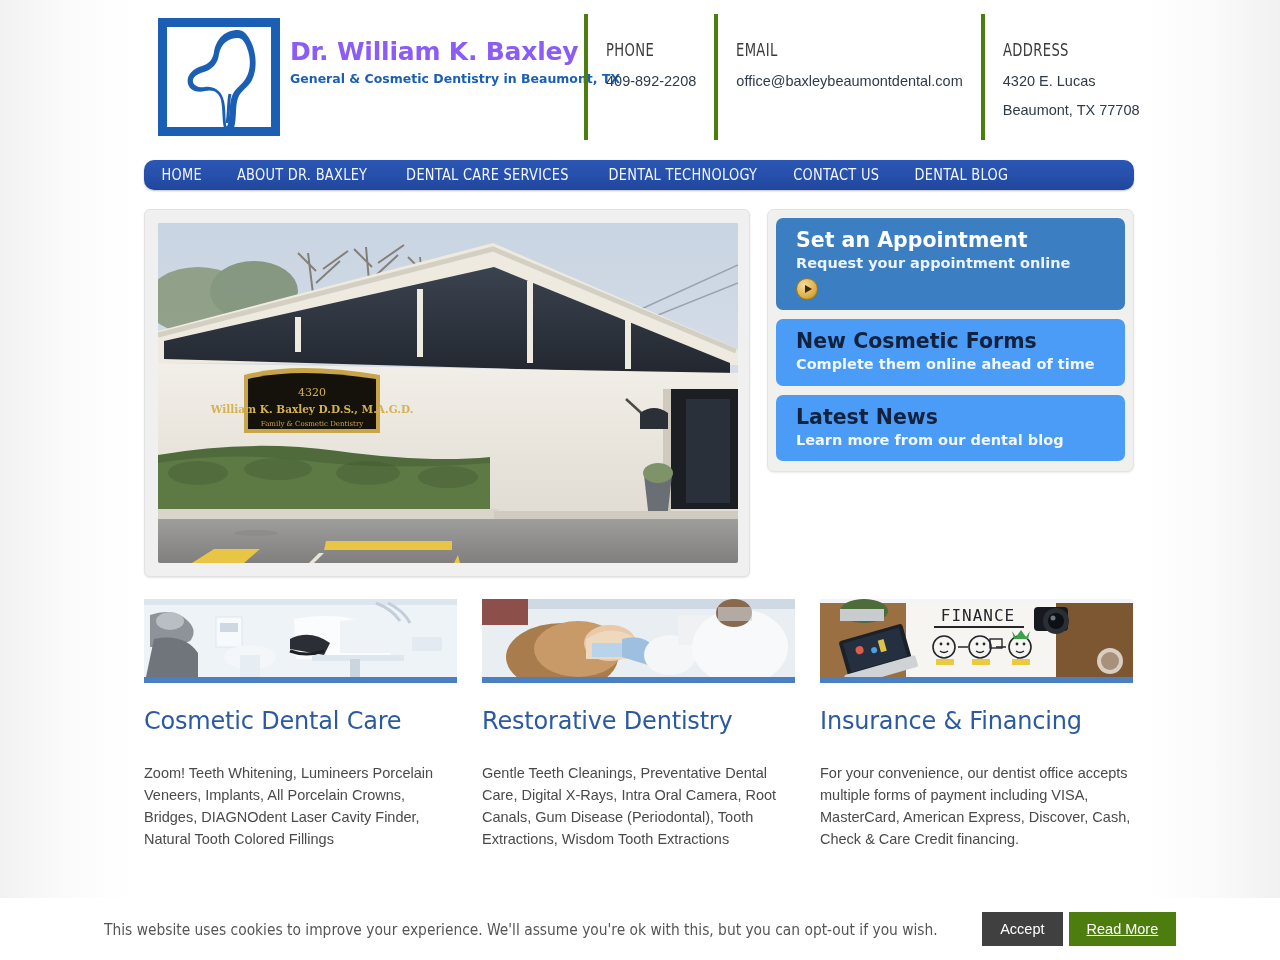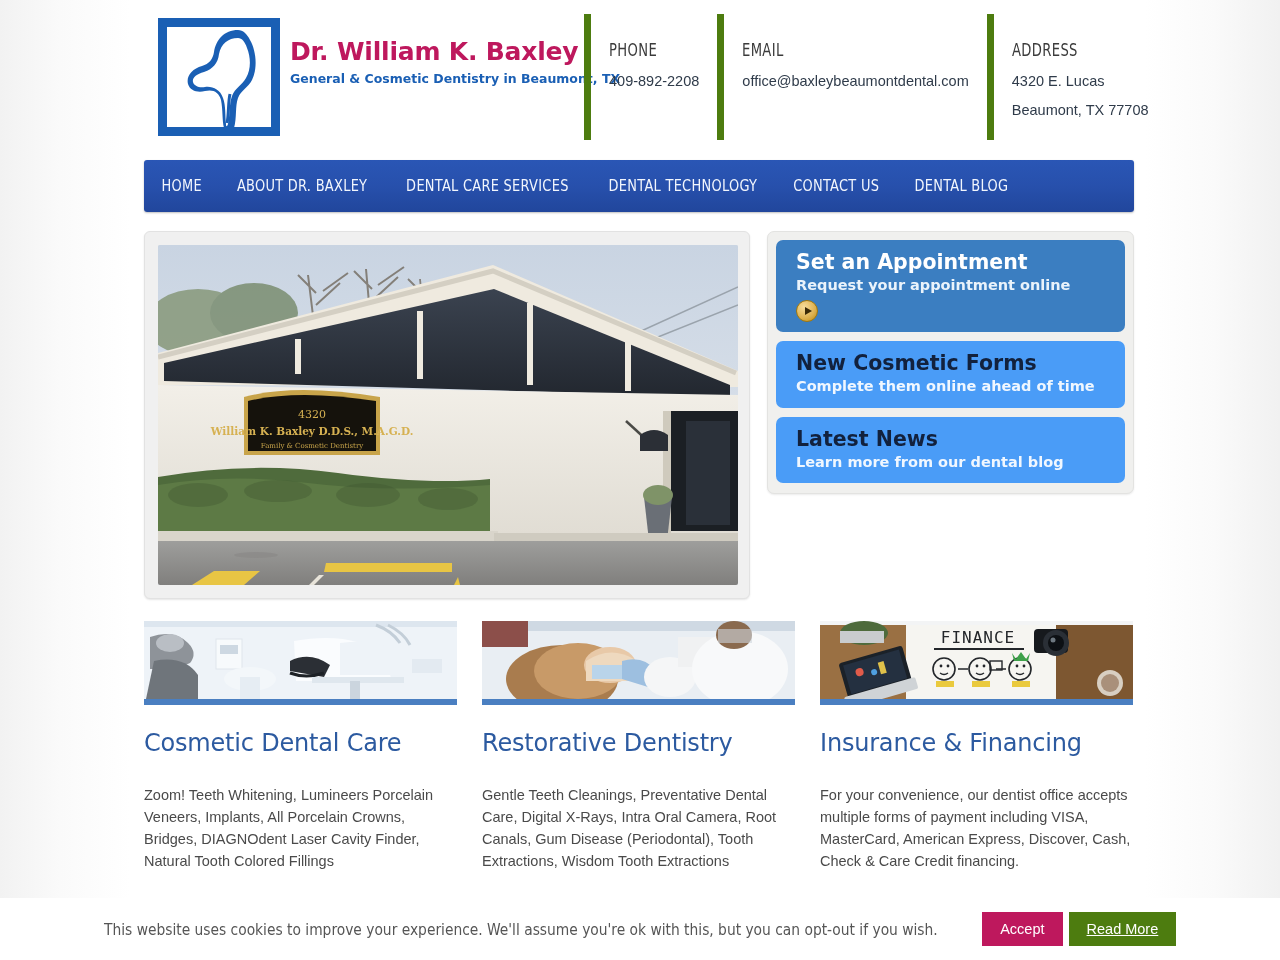--- a/index.html
+++ b/index.html
@@ -44,21 +44,21 @@
     width: 122px; height: 118px;
     border: 9px solid #1a5fb4;
     background: #ffffff;
   }
   .logo-tooth { position: absolute; left: 18px; top: 10px; }
   .logo-text { position: absolute; left: 140px; top: 26px; width: 260px; }
   .logo-title {
     font-family: "DejaVu Sans", sans-serif;
     font-size: 25px;
     font-weight: bold;
-    color: #be185d;
+    color: #8b5cf6;
     letter-spacing: -0.2px;
     line-height: 1.1;
     white-space: nowrap;
   }
   .logo-sub {
     margin-top: 5px;
     font-family: "DejaVu Sans", sans-serif;
     font-size: 12.5px;
     font-weight: bold;
     color: #1a5fb4;
@@ -69,43 +69,43 @@
     position: absolute;
     left: 440px; top: 14px;
     height: 126px;
     display: flex;
     align-items: flex-start;
   }
   .contact-col {
     padding: 26px 18px 0 12px;
     height: 126px;
   }
-  .contact-col.bordered { border-left: 7px solid #4d7c0f; padding-left: 18px; }
+  .contact-col.bordered { border-left: 4px solid #4d7c0f; padding-left: 18px; }
   .contact-label {
     font-family: "DejaVu Sans Condensed", "Liberation Sans Narrow", "Liberation Sans", sans-serif;
     font-size: 17px;
     letter-spacing: 0.4px;
     color: #3b3b3b;
     font-weight: normal;
     transform: scaleX(0.86);
     transform-origin: left center;
   }
   .contact-value {
     margin-top: 11px;
     font-size: 14.5px;
     color: #2f3b4a;
     line-height: 1.42;
     white-space: nowrap;
   }
 
   
   .nav {
-    height: 52px;
+    height: 30px;
     background: linear-gradient(to bottom,#2a56b5 0%,#2750ac 50%,#21469c 100%);
-    border-radius: 3px;
+    border-radius: 10px;
     display: flex;
     align-items: center;
     padding: 0 2px;
     box-shadow: 0 1px 2px rgba(0,0,0,.25);
   }
   .nav-item {
     color: #f2f6fd;
     font-family: "DejaVu Sans Condensed", "Liberation Sans Narrow", "Liberation Sans", sans-serif;
     font-size: 15.5px;
     letter-spacing: 0.3px;
@@ -250,21 +250,21 @@
   .cookie-text {
     font-family: "DejaVu Sans Condensed", "Liberation Sans Narrow", "Liberation Sans", sans-serif;
     font-size: 16px;
     color: #555555;
     white-space: nowrap;
     transform: scaleX(0.96);
     transform-origin: left center;
   }
   .cookie-accept {
     margin-left: 10px;
-    background: #be185d;
+    background: #404040;
     color: #ffffff;
     font-size: 14.5px;
     padding: 9px 18px;
     border: none;
     cursor: pointer;
     font-family: "Liberation Sans", sans-serif;
   }
   .cookie-readmore {
     margin-left: 6px;
     background: #4d7c0f;

